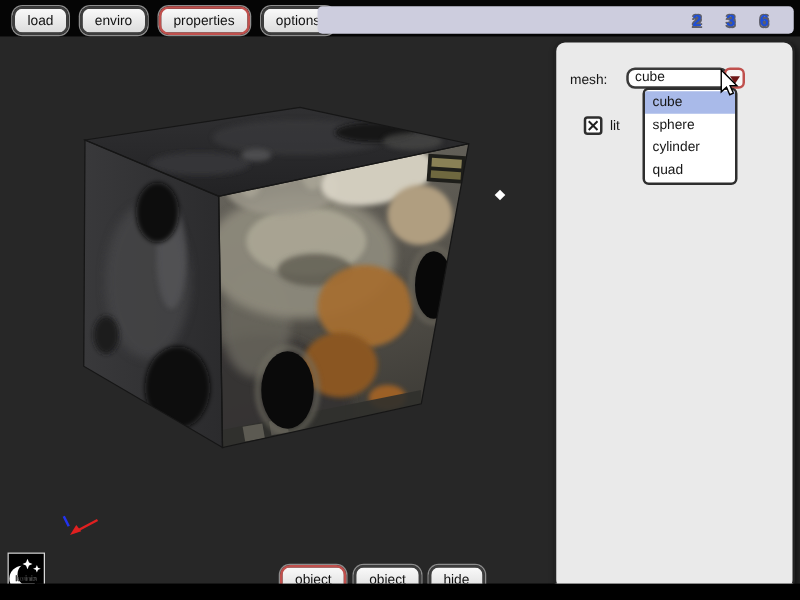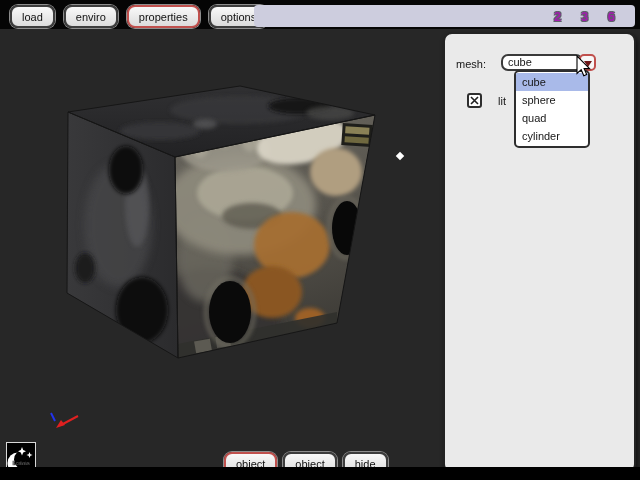--- a/index.html
+++ b/index.html
@@ -30,21 +30,21 @@
   .topbar { position:absolute; left:0; top:0; width:640px; height:29px; background:#050505; }
   .topbar-buttons { position:absolute; left:10px; top:5px; display:flex; gap:9px; }
   .status-strip {
     position:absolute; left:254px; top:5px; width:381px; height:22px;
     background:#cdcdde; border-radius:4px;
     display:flex; align-items:center; font-size:11px; color:#17171a;
   }
   .status-strip .status-text { margin-left:9px; }
   .counters {
     margin-left:auto; margin-right:12px;
-    font-size:13px; font-weight:bold; letter-spacing:8px; color:#a21caf;
+    font-size:13px; font-weight:bold; letter-spacing:8px; color:#1d4ed8;
     text-shadow:-1px -1px 0 #5e5e6a, 1px -1px 0 #5e5e6a, -1px 1px 0 #5e5e6a, 1px 1px 0 #5e5e6a;
     padding-left:22px;
   }
 
   
   .panel {
     position:absolute; left:443px; top:32px; width:189px; height:437px;
     background:#eaeaea; border:2px solid #232323; border-radius:9px;
     box-shadow:2px 3px 5px rgba(0,0,0,.55);
     font-size:11px; color:#161616; z-index:10;
@@ -65,21 +65,21 @@
     width:0; height:0; border-left:4px solid transparent; border-right:4px solid transparent;
     border-top:6px solid #6e1717; margin-top:2px;
   }
   .dropdown-list {
     position:absolute; left:69px; top:36px; width:72px;
     background:#fff; border:2px solid #2e2e2e; border-radius:5px;
     overflow:hidden; padding:1px 0; z-index:20;
   }
   .dropdown-item { height:18px; line-height:18px; padding-left:6px; }
   .dropdown-item.selected { background:#a9bae9; }
-  .lit-row { position:absolute; left:22px; top:59px; display:flex; align-items:center; gap:16px; }
+  .lit-row { position:absolute; left:22px; top:59px; display:flex; align-items:center; gap:6px; }
   .checkbox {
     width:11px; height:11px; background:#fff; border:2px solid #2e2e2e; border-radius:3px;
     display:flex; align-items:center; justify-content:center;
   }
 
   
   .bottom-buttons { position:absolute; left:224px; top:452px; display:flex; gap:6px; z-index:5; }
 
   
   .logo {
@@ -209,22 +209,22 @@
 
   <div class="panel">
     <div class="mesh-label">mesh:</div>
     <div class="combo-field">cube</div>
     <div class="combo-button">
       <div class="combo-arrow"></div>
     </div>
     <div class="dropdown-list">
       <div class="dropdown-item selected">cube</div>
       <div class="dropdown-item">sphere</div>
+      <div class="dropdown-item">cylinder</div>
       <div class="dropdown-item">quad</div>
-      <div class="dropdown-item">cylinder</div>
     </div>
     <div class="lit-row">
       <div class="checkbox">
         <svg width="9" height="9">
           <path d="M1 1 L8 8 M8 1 L1 8" stroke="#222" stroke-width="1.6"></path>
         </svg>
       </div>
       <span>lit</span>
     </div>
   </div>

